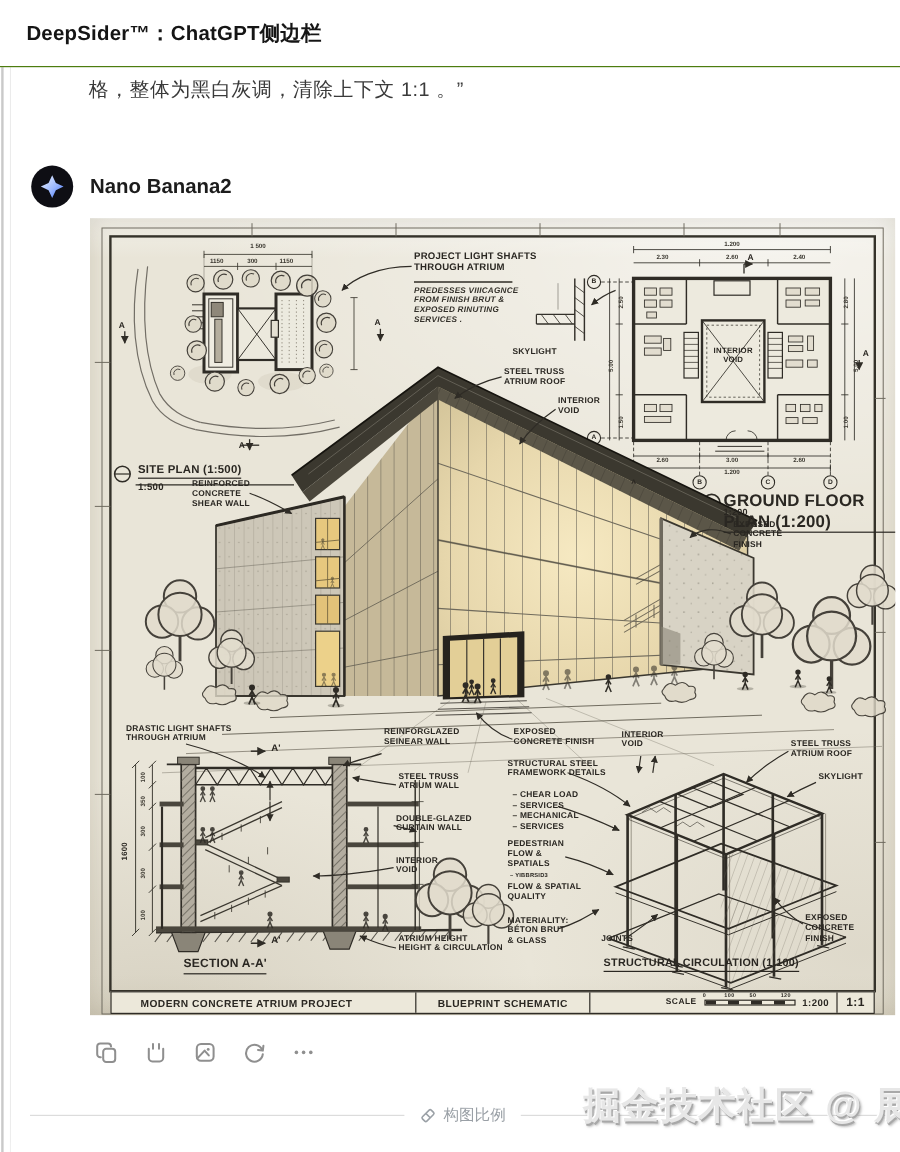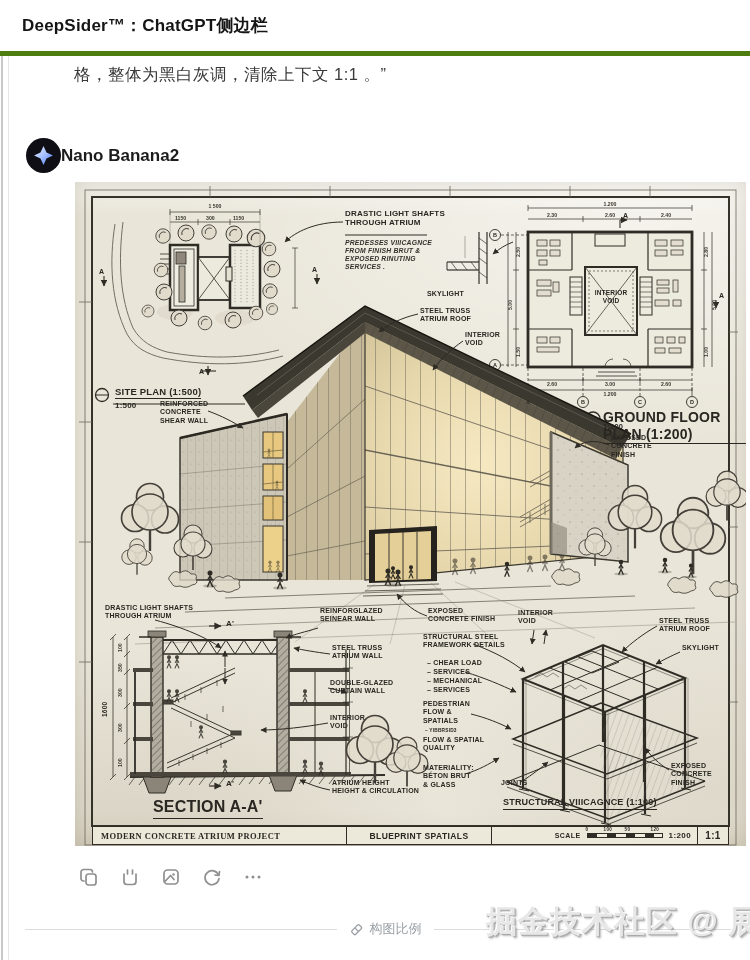--- a/index.html
+++ b/index.html
@@ -5,57 +5,57 @@
   * { margin:0; padding:0; box-sizing:border-box; }
   html,body { width:750px; height:960px; background:#ffffff; overflow:hidden;
               font-family:"Liberation Sans", sans-serif; position:relative; }
 
   
   .edge-line   { position:absolute; left:1px; top:0; bottom:0; width:2px; background:#c9c9c9; }
   .panel-edge  { position:absolute; left:8px; top:6px; right:0; bottom:0;
                  border-left:1px solid #e6e6e6; border-top:1px solid #efefef;
                  border-top-left-radius:10px; pointer-events:none; }
   .header      { position:absolute; left:0; top:0; width:750px; height:56px; background:#fff;
-                 border-bottom:5px solid #4d7c0f; display:flex; align-items:center; }
+                 border-bottom:1px solid #4d7c0f; display:flex; align-items:center; }
   .header-title{ margin-left:22px; font-size:17px; font-weight:700; color:#151515; letter-spacing:.2px; }
 
   .user-quote  { position:absolute; left:74px; top:64px; width:600px;
                  font-size:16.5px; color:#3a3a3a; letter-spacing:.5px; }
 
-  .assist-row  { position:absolute; left:26px; top:138px; display:flex; align-items:center; gap:0; }
+  .assist-row  { position:absolute; left:26px; top:138px; display:flex; align-items:center; gap:14px; }
   .avatar      { width:35px; height:35px; border-radius:50%; background:#0e0e14;
                  display:flex; align-items:center; justify-content:center; }
   .assist-name { font-size:17px; font-weight:700; color:#1c1c1c; }
 
   
   .sheet { position:absolute; left:75px; top:182px; width:671px; height:664px;
     background:
       radial-gradient(120% 60% at 85% 4%, rgba(255,255,255,.55), rgba(255,255,255,0) 60%),
       radial-gradient(80% 50% at 8% 100%, rgba(124,111,82,.16), rgba(124,111,82,0) 60%),
       radial-gradient(60% 40% at 96% 92%, rgba(124,111,82,.10), rgba(124,111,82,0) 70%),
       linear-gradient(#f2f0e9, #e9e5d8 5%, #e9e5d8 95%, #e1dccd);
     box-shadow: inset 0 0 20px rgba(110,100,75,.20); }
   .sheet svg { position:absolute; left:0; top:0; }
 
   .bl  { position:absolute; font-weight:700; font-size:7px; line-height:1.18; color:#2a2722;
          letter-spacing:.2px; white-space:pre-line; }
   .bl.note { font-weight:600; font-style:italic; font-size:6.8px; color:#33302a; }
   .bl.ttl  { font-size:9.5px; border-bottom:1.2px solid #2a2722; padding-bottom:1px; }
-  .bl.big  { font-size:16px; }
+  .bl.big  { font-size:10px; }
   .bl.dim  { font-weight:600; font-size:5.2px; letter-spacing:0; color:#3a372f; }
   .bl.tiny { font-weight:600; font-size:4.8px; }
   .bl.rot  { transform:rotate(-90deg); transform-origin:left top; }
   .bl.ctr  { text-align:center; }
   .gb { position:absolute; width:12px; text-align:center; font-weight:700; font-size:5.5px; color:#2a2722; }
 
   
   .tblock { position:absolute; left:17px; top:644px; width:637px; height:19px; display:flex;
             border:1.5px solid #2f2c26; background:#ece8da; align-items:stretch; }
   .tb-cell { display:flex; align-items:center; font-weight:700; color:#2a2722; letter-spacing:.4px; }
-  .tb-project { flex:0 0 253px; padding-left:8px; font-size:8.5px;font-family:Liberation Serif, serif; }
+  .tb-project { flex:0 0 253px; padding-left:24px; font-size:8.5px; }
   .tb-doc     { flex:0 0 145px; justify-content:center; font-size:8.5px; border-left:1.5px solid #2f2c26; }
   .tb-scale   { flex:0 0 206px; justify-content:flex-end; gap:6px; padding-right:6px; font-size:7px;
                 border-left:1.5px solid #2f2c26; }
   .tb-ratio   { flex:1; justify-content:center; font-size:10px; border-left:1.5px solid #2f2c26; }
   .sbar-wrap  { position:relative; width:76px; height:5px; }
   .sbar { position:absolute; left:0; top:0; width:76px; height:5px; border:1px solid #2f2c26;
           background:repeating-linear-gradient(90deg,#2f2c26 0 9px,#efebdd 9px 19px); }
   .sbar-tick { position:absolute; top:-6px; font-size:4.5px; font-weight:700; color:#2a2722; }
 
   
@@ -729,21 +729,21 @@
       <path d="M605,470 C596,474 588,478 581,482" marker-end="url(#ah)"></path>
       <path d="M446,600 C458,592 466,586 473,580" marker-end="url(#ah)"></path>
       <path d="M390,592 C404,588 414,582 424,576" marker-end="url(#ah)"></path>
       <path d="M594,588 C584,582 576,574 570,566" marker-end="url(#ah)"></path>
       <path d="M396,532 C412,536 424,541 436,547" marker-end="url(#ah)"></path>
       <path d="M352,434 C340,430 330,422 322,412" marker-end="url(#ah)"></path>
     </g>
   </g>
 </svg>
 
-  <div class="bl" style="left:270px; top:27px; font-size:8px;">DRASTIC LIGHT SHAFTS
+  <div class="bl" style="left:270px; top:27px; font-size:8px;">PROJECT LIGHT SHAFTS
 THROUGH ATRIUM</div>
   <div class="bl note" style="left:270px; top:57px;">PREDESSES VIIICAGNCE
 FROM FINISH BRUT &amp;
 EXPOSED RINUTING
 SERVICES .</div>
   <div class="bl" style="left:352px; top:108px;">SKYLIGHT</div>
   <div class="bl" style="left:345px; top:125px;">STEEL TRUSS
 ATRIUM ROOF</div>
   <div class="bl" style="left:390px; top:149px;">INTERIOR
 VOID</div>
@@ -830,25 +830,25 @@
   <div class="bl" style="left:348px; top:582px;">MATERIALITY:
 BÉTON BRUT
 &amp; GLASS</div>
   <div class="bl" style="left:426px; top:597px;">JOINTS</div>
   <div class="bl" style="left:584px; top:435px;">STEEL TRUSS
 ATRIUM ROOF</div>
   <div class="bl" style="left:607px; top:462px;">SKYLIGHT</div>
   <div class="bl" style="left:596px; top:580px;">EXPOSED
 CONCRETE
 FINISH</div>
-  <div class="bl ttl" style="left:428px; top:615px; font-size:9px;">STRUCTURAL VIIICAGNCE (1:100)</div>
+  <div class="bl ttl" style="left:428px; top:615px; font-size:9px;">STRUCTURAL CIRCULATION (1:100)</div>
 
   <div class="tblock">
     <div class="tb-cell tb-project">MODERN CONCRETE ATRIUM PROJECT</div>
-    <div class="tb-cell tb-doc">BLUEPRINT SPATIALS</div>
+    <div class="tb-cell tb-doc">BLUEPRINT SCHEMATIC</div>
     <div class="tb-cell tb-scale">
       <span>SCALE</span>
       <span class="sbar-wrap">
         <span class="sbar"></span>
         <span class="sbar-tick" style="left:-1px;">0</span>
         <span class="sbar-tick" style="left:17px;">100</span>
         <span class="sbar-tick" style="left:38px;">50</span>
         <span class="sbar-tick" style="left:64px;">120</span>
       </span>
       <span style="font-size:8px;">1:200</span>

